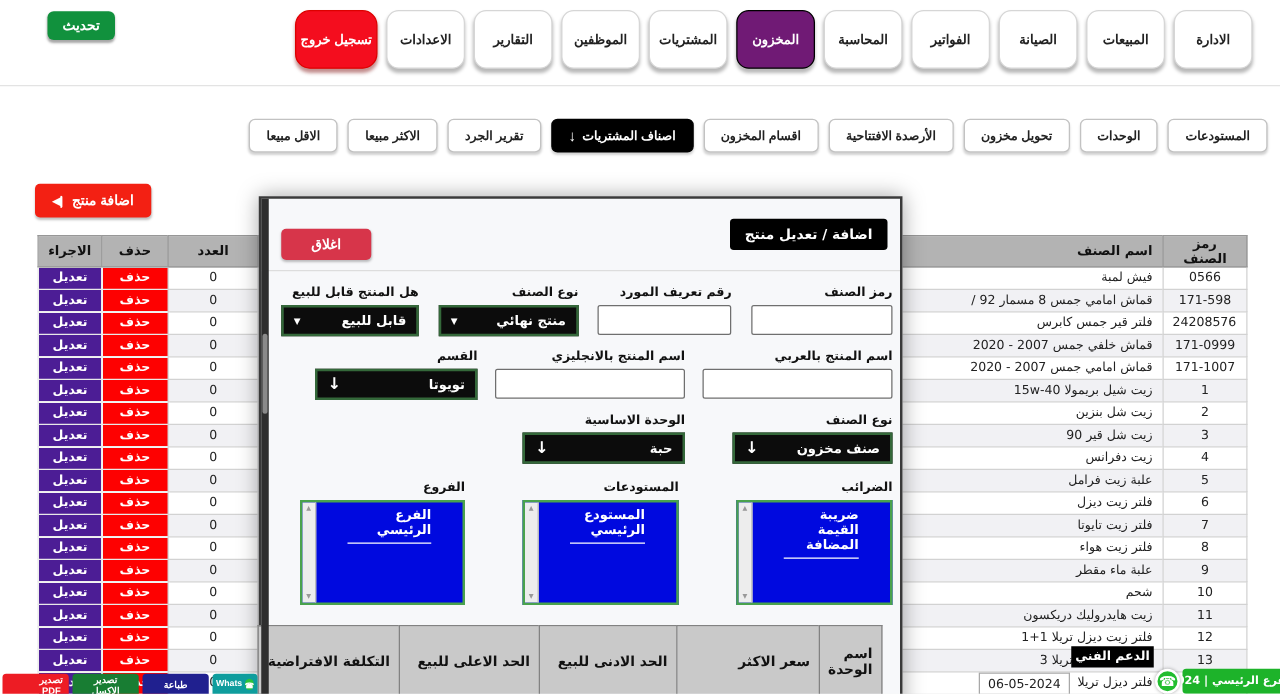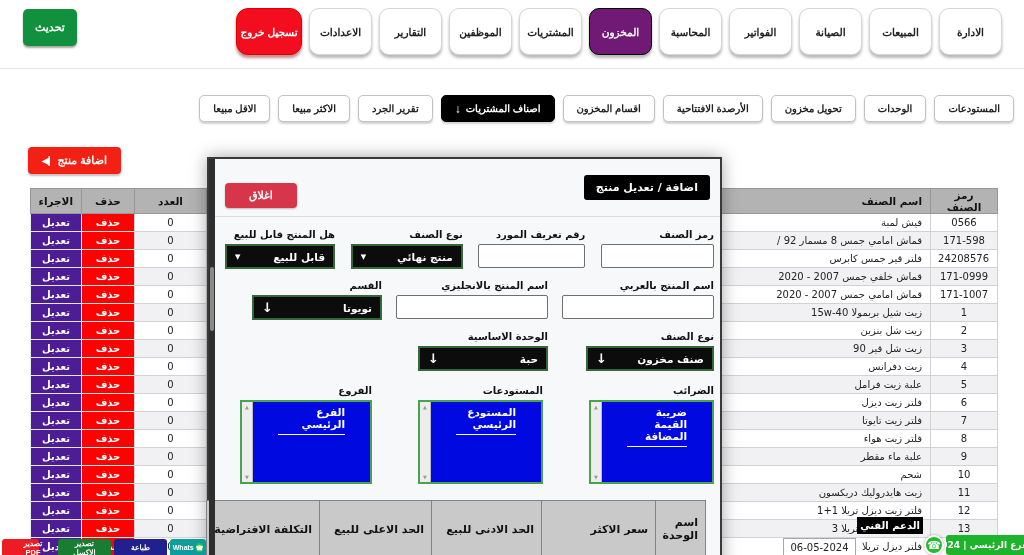--- a/index.html
+++ b/index.html
@@ -10,21 +10,21 @@
   
   .topbar{position:absolute;left:0;top:0;width:1024px;height:68px;background:#fff;
           border-bottom:1px solid #e3e3e3;}
   .nav-row{position:absolute;top:8px;right:22px;display:flex;gap:7px;}
   .nav-btn{width:63px;height:47px;background:#fff;border:1px solid #d6d6d6;border-radius:10px;
            display:flex;align-items:center;justify-content:center;font-size:10.5px;font-weight:bold;
            color:#222;box-shadow:0 3px 3px rgba(0,0,0,.28);cursor:pointer;white-space:nowrap;}
   .nav-btn.active{background:#701a75;color:#fff;border-color:#000;}
   .nav-btn.logout{background:#f40d1e;color:#fff;border-color:#d00;width:66px;border-radius:12px;
                   box-shadow:0 3px 3px rgba(120,0,0,.45);}
-  .refresh{position:absolute;top:9px;left:23px;height:37px;padding:0 12px;background:#11913d;color:#fff;
+  .refresh{position:absolute;top:9px;left:38px;height:23px;padding:0 12px;background:#11913d;color:#fff;
            border:none;border-radius:5px;font-size:11px;font-weight:bold;
            box-shadow:0 2px 2px rgba(0,0,0,.35);display:flex;align-items:center;cursor:pointer;}
 
   
   .subnav{position:absolute;top:95px;right:10px;display:flex;gap:8px;}
   .subnav-btn{height:27px;padding:0 13px;background:#fff;border:1px solid #c2c2c2;border-radius:5px;
               display:flex;align-items:center;gap:5px;font-size:10px;font-weight:bold;color:#222;
               box-shadow:0 2px 2px rgba(0,0,0,.18);cursor:pointer;white-space:nowrap;}
   .subnav-btn.active{background:#000;color:#fff;border-color:#000;}
   .subnav-btn .arrow{font-size:12px;font-weight:bold;}
@@ -80,21 +80,21 @@
   .unit-table th{background:#c9c9c9;border:1px solid #828282;font-size:11px;font-weight:bold;height:17px;
                  padding:15px 7px;text-align:right;color:#111;}
   .unit-table td{border:1px solid #828282;height:26px;background:#fff;padding:2px 3px;}
   .unit-table td.uname{background:#f0f0ee;text-align:right;font-size:10.5px;padding:0 9px;}
   .cell-input{width:100%;height:21px;border:2px solid #555;box-sizing:border-box;font-size:10.5px;
               text-align:right;padding:0 12px;background:#fff;}
 
   
   .foot-btn{position:absolute;top:539px;height:17px;border:none;color:#fff;font-size:7.5px;font-weight:bold;
             display:flex;align-items:center;justify-content:center;border-radius:3px 3px 0 0;cursor:pointer;z-index:8;gap:2px;}
-  .f-pdf{left:2px;width:37px;background:#ed1c24;padding-left:31px;}
+  .f-pdf{left:2px;width:53px;background:#ed1c24;padding-left:31px;}
   .f-xls{left:58px;width:53px;background:#187d33;}
   .f-print{left:114px;width:53px;background:#20208f;}
   .f-wa{left:170px;width:36px;background:#0e9d9d;}
   .f-wa .dot{width:9px;height:9px;border-radius:50%;background:#2bc33a;color:#fff;font-size:6px;
              display:flex;align-items:center;justify-content:center;}
   .date-box{position:absolute;left:783px;top:538px;width:71px;height:16px;background:#fff;border:1px solid #a8a8a8;
             font-size:10px;color:#222;display:flex;align-items:center;justify-content:center;z-index:8;}
   .support-badge{position:absolute;left:857px;top:517px;width:66px;height:17px;background:#000;color:#fff;
                  font-size:10px;font-weight:bold;display:flex;align-items:center;justify-content:center;z-index:8;cursor:pointer;}
   .wa-circle{position:absolute;left:924px;top:535px;width:20px;height:20px;border-radius:50%;background:#22bd2f;

